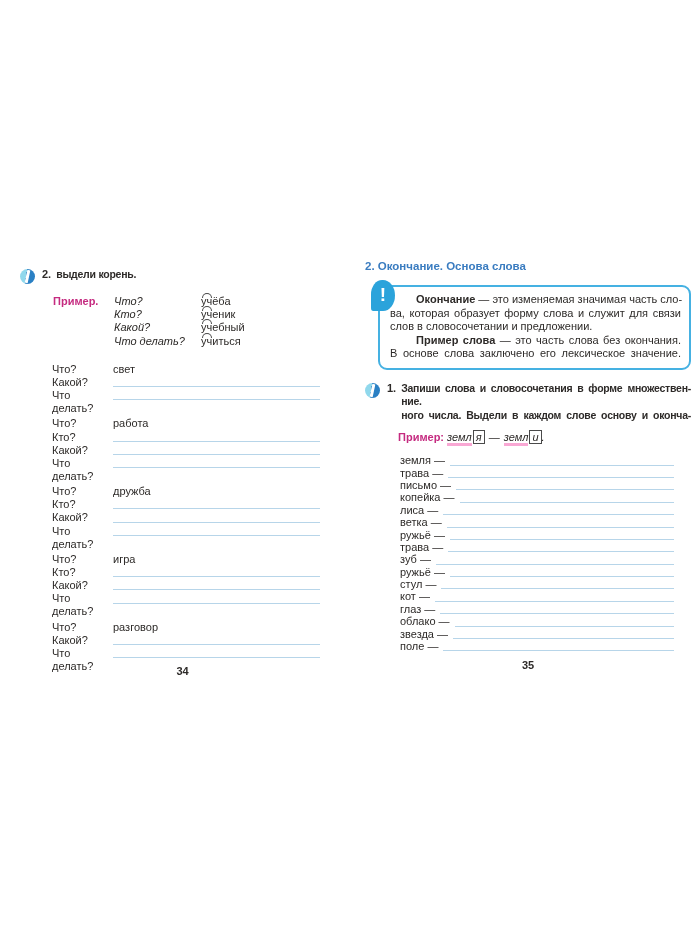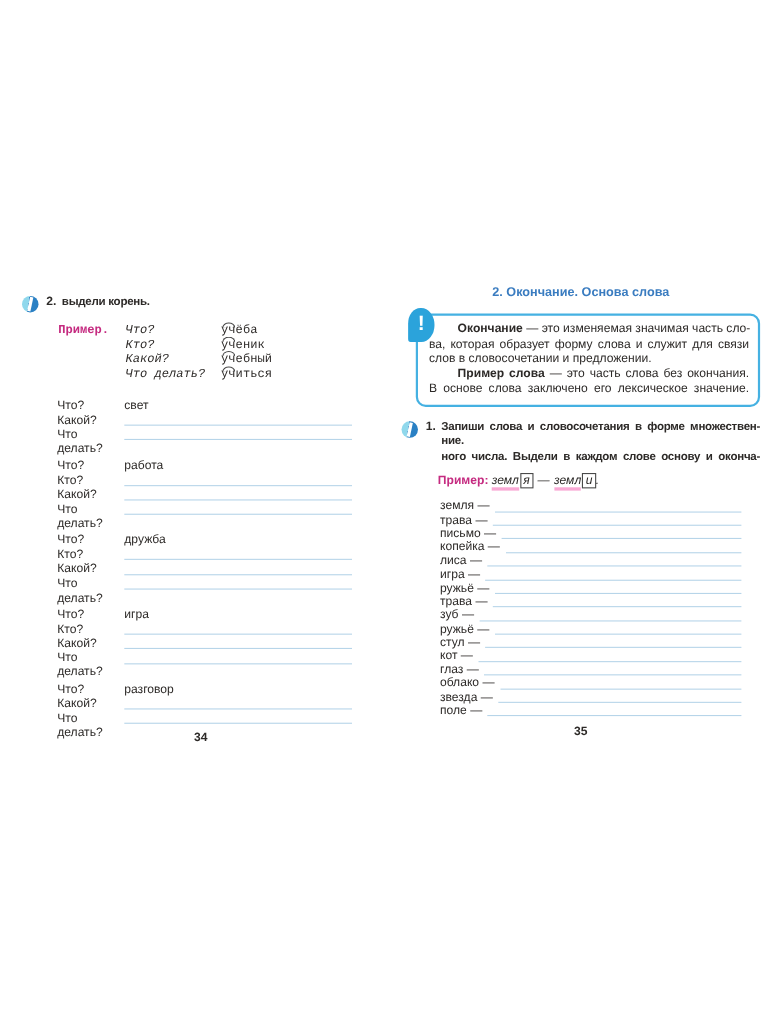--- a/index.html
+++ b/index.html
@@ -17,21 +17,21 @@
              background:linear-gradient(100deg,#90d8ec 0 40%,#2a80c4 40% 100%);
              position:relative; overflow:hidden; margin-top:1px; }
   .ex-icon::after { content:""; position:absolute; left:6px; top:1px; width:3px; height:13px;
              background:#fff; transform:rotate(12deg); }
   .ex-num { font-weight:bold; margin:0 5px 0 7px; white-space:nowrap; }
   .ex-title { font-weight:bold; flex:1; font-size:10.5px; letter-spacing:-0.25px; line-height:13.4px; }
   .t-line { white-space:nowrap; overflow:visible; }
   .t-line.j { text-align:justify; text-align-last:justify; }
 
   
-  .l-example { margin:11px 0 0 33px; display:flex;font-family:Liberation Mono, monospace; }
+  .l-example { margin:11px 0 0 33px; display:flex; }
   .ex-label { width:61px; flex-shrink:0; font-weight:bold; color:#c52b80; }
   .ex-rows  { flex:1; }
   .ex-row { display:flex; height:13.2px; }
   .ex-row .q { width:87px; flex-shrink:0; font-style:italic; }
   .ex-row .a { position:relative; }
   .root { position:relative; display:inline-block; }
   .root::before { content:""; position:absolute; left:1px; right:0; top:-2px; height:4px;
                   border:1px solid #4a4a4a; border-bottom:none;
                   border-radius:50% 50% 0 0 / 100% 100% 0 0; }
 
@@ -40,21 +40,21 @@
   .blk { margin:15px 0 0 32px; width:268px; }
   .row { display:flex; height:13.2px; align-items:flex-end; }
   .lbl { width:61px; flex-shrink:0; align-self:flex-start; }
   .wrd { align-self:flex-start; }
   .line { flex:1; border-bottom:1px solid #b7d5e9; margin-bottom:2px; }
 
   .pageno { text-align:center; font-weight:bold; margin-top:7px; }
   .pageno-l { margin-top:5px; }
 
   
-  .section-header { text-align:center; font-weight:bold; color:#3a7cc0; font-size:11.5px; }
+  .section-header { font-weight:bold; color:#3a7cc0; font-size:11.5px; }
   .info-box { position:relative; margin:12px 0 0 13px; width:313px; background:#fff;
               border:2px solid #45b1e2; border-radius:9px; padding:6px 8px 7px 10px; }
   .info-icon { position:absolute; left:-9px; top:-7px; width:24px; height:31px;
                background:#2ba3db; border-radius:48% 52% 52% 10%;
                color:#fff; font-weight:bold; font-size:19px; line-height:30px; text-align:center; }
   .info-line { line-height:13.6px; white-space:nowrap; }
   .info-line.j { text-align:justify; text-align-last:justify; }
   .info-line.ind { text-indent:26px; }
 
   .r-exercise { margin-top:12px; }
@@ -238,21 +238,21 @@
           </div>
           <div class="wrow">
             <span class="wword">копейка —</span>
             <div class="wline"></div>
           </div>
           <div class="wrow">
             <span class="wword">лиса —</span>
             <div class="wline"></div>
           </div>
           <div class="wrow">
-            <span class="wword">игра —</span>
+            <span class="wword">ветка —</span>
             <div class="wline"></div>
           </div>
           <div class="wrow">
             <span class="wword">ружьё —</span>
             <div class="wline"></div>
           </div>
           <div class="wrow">
             <span class="wword">трава —</span>
             <div class="wline"></div>
           </div>

